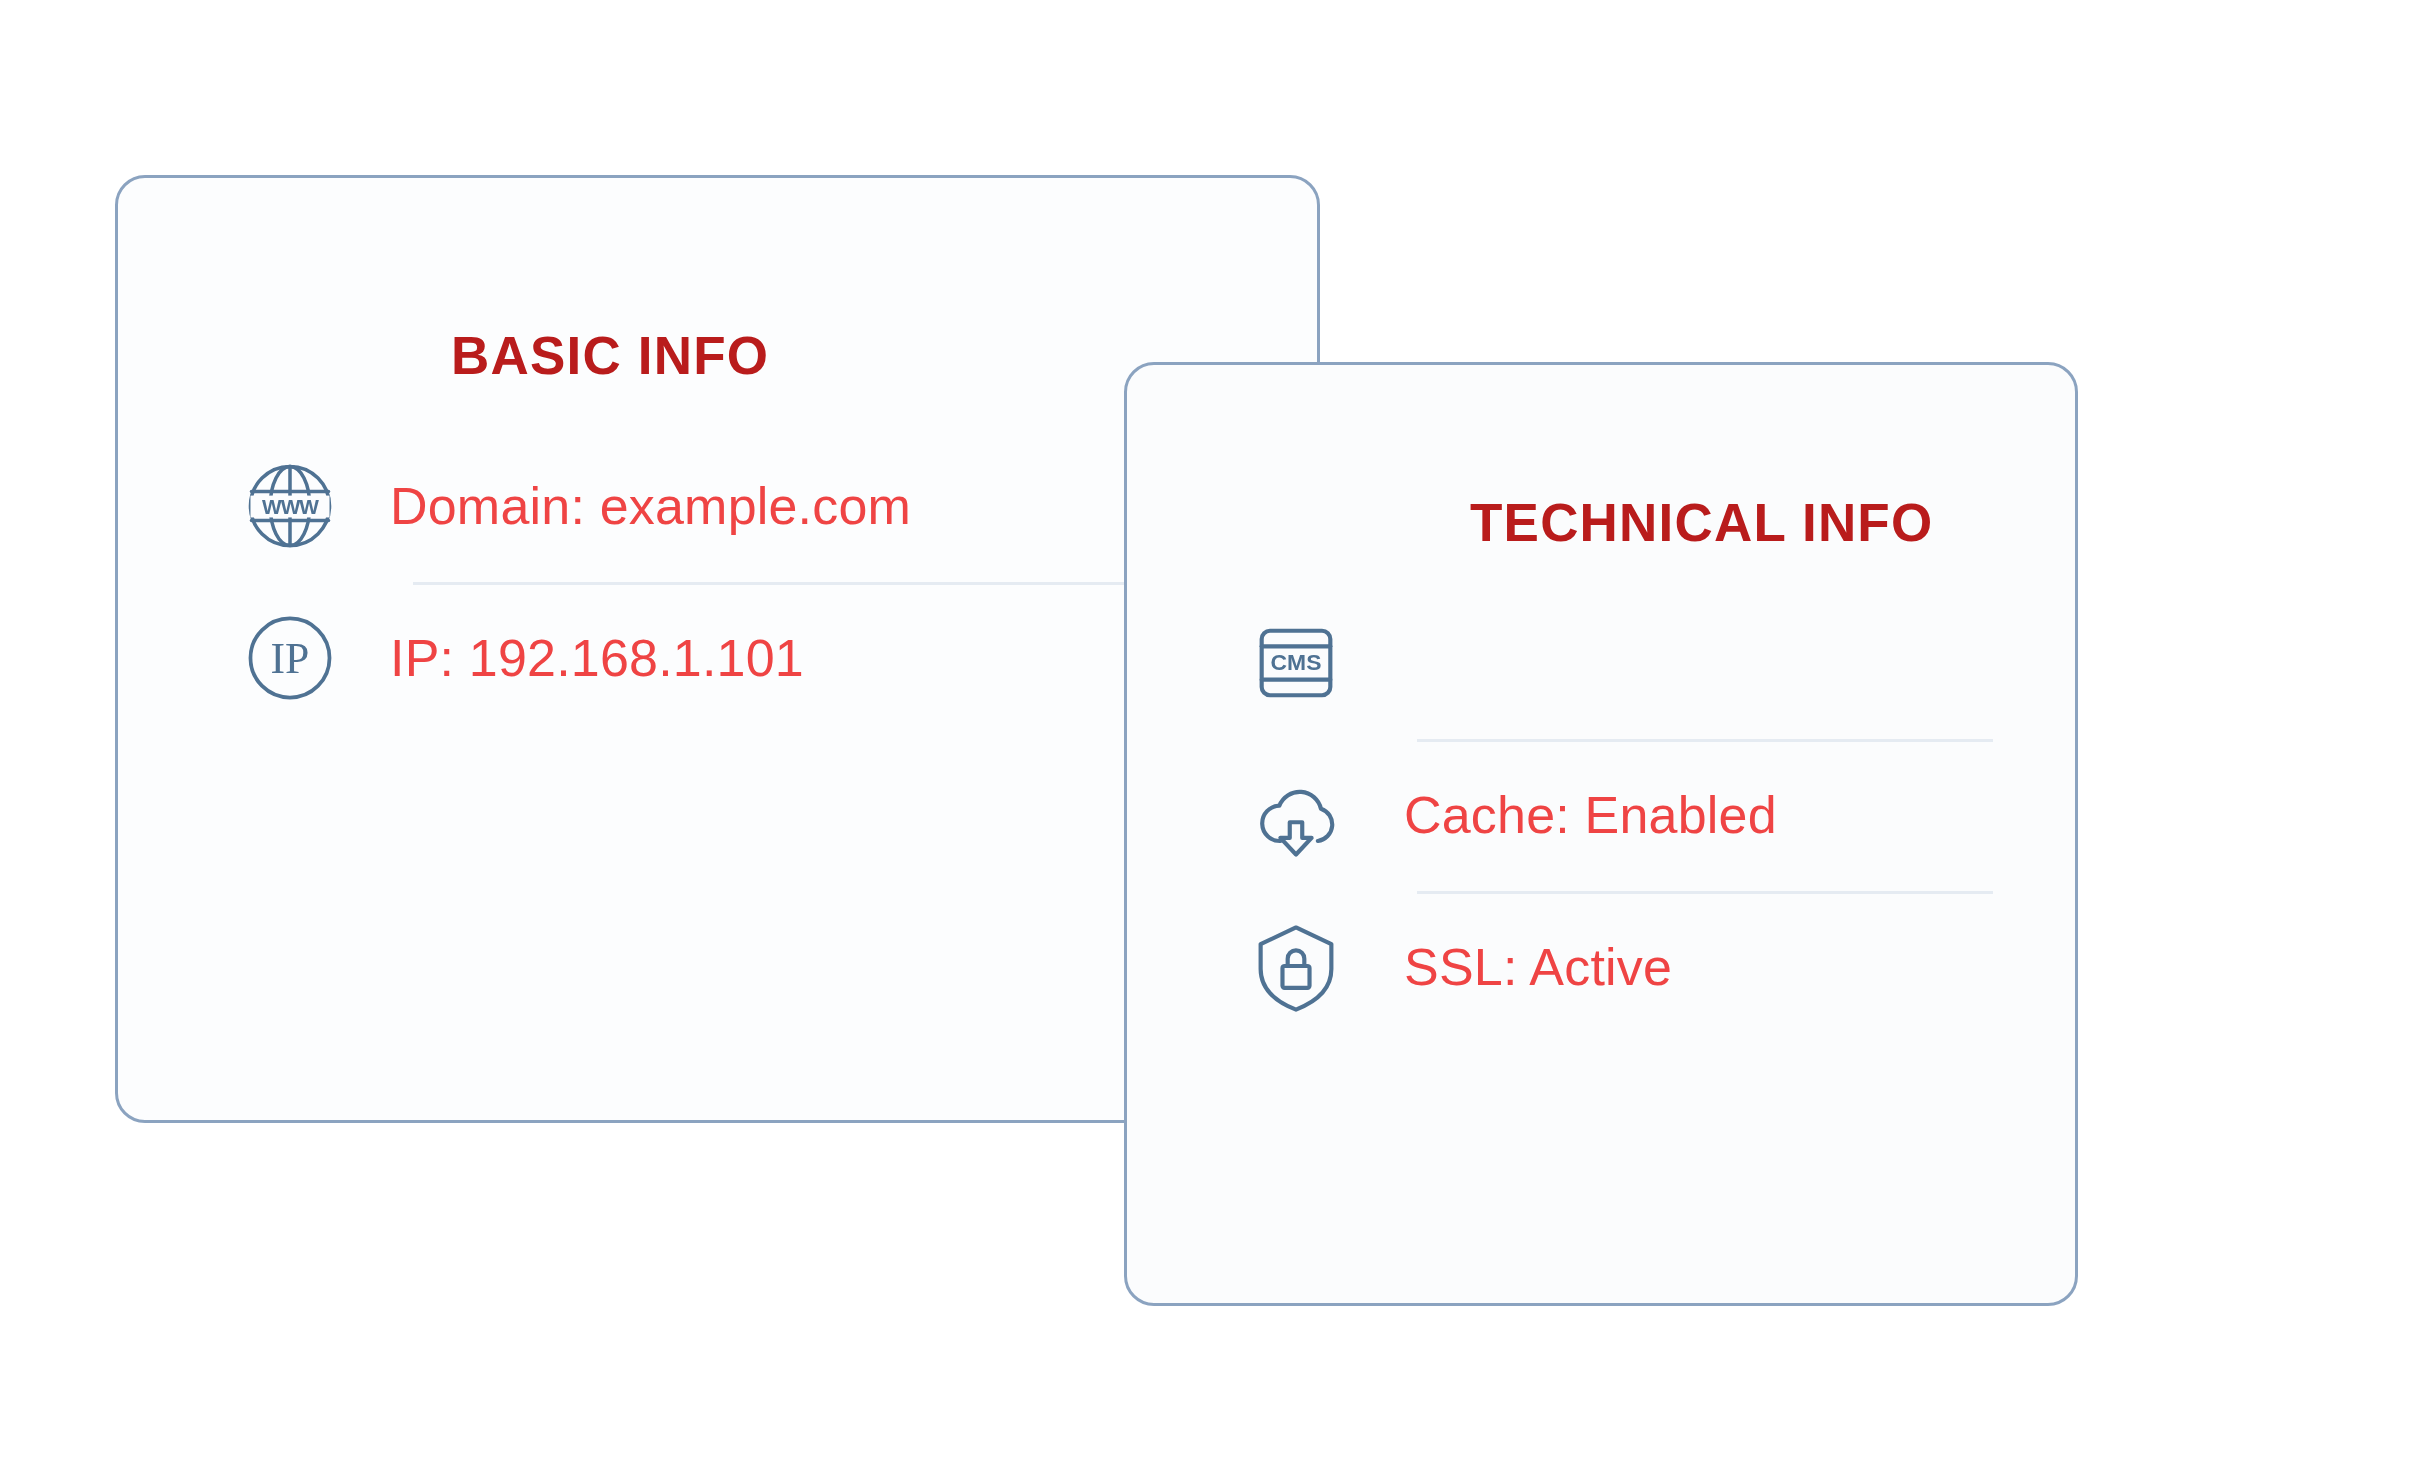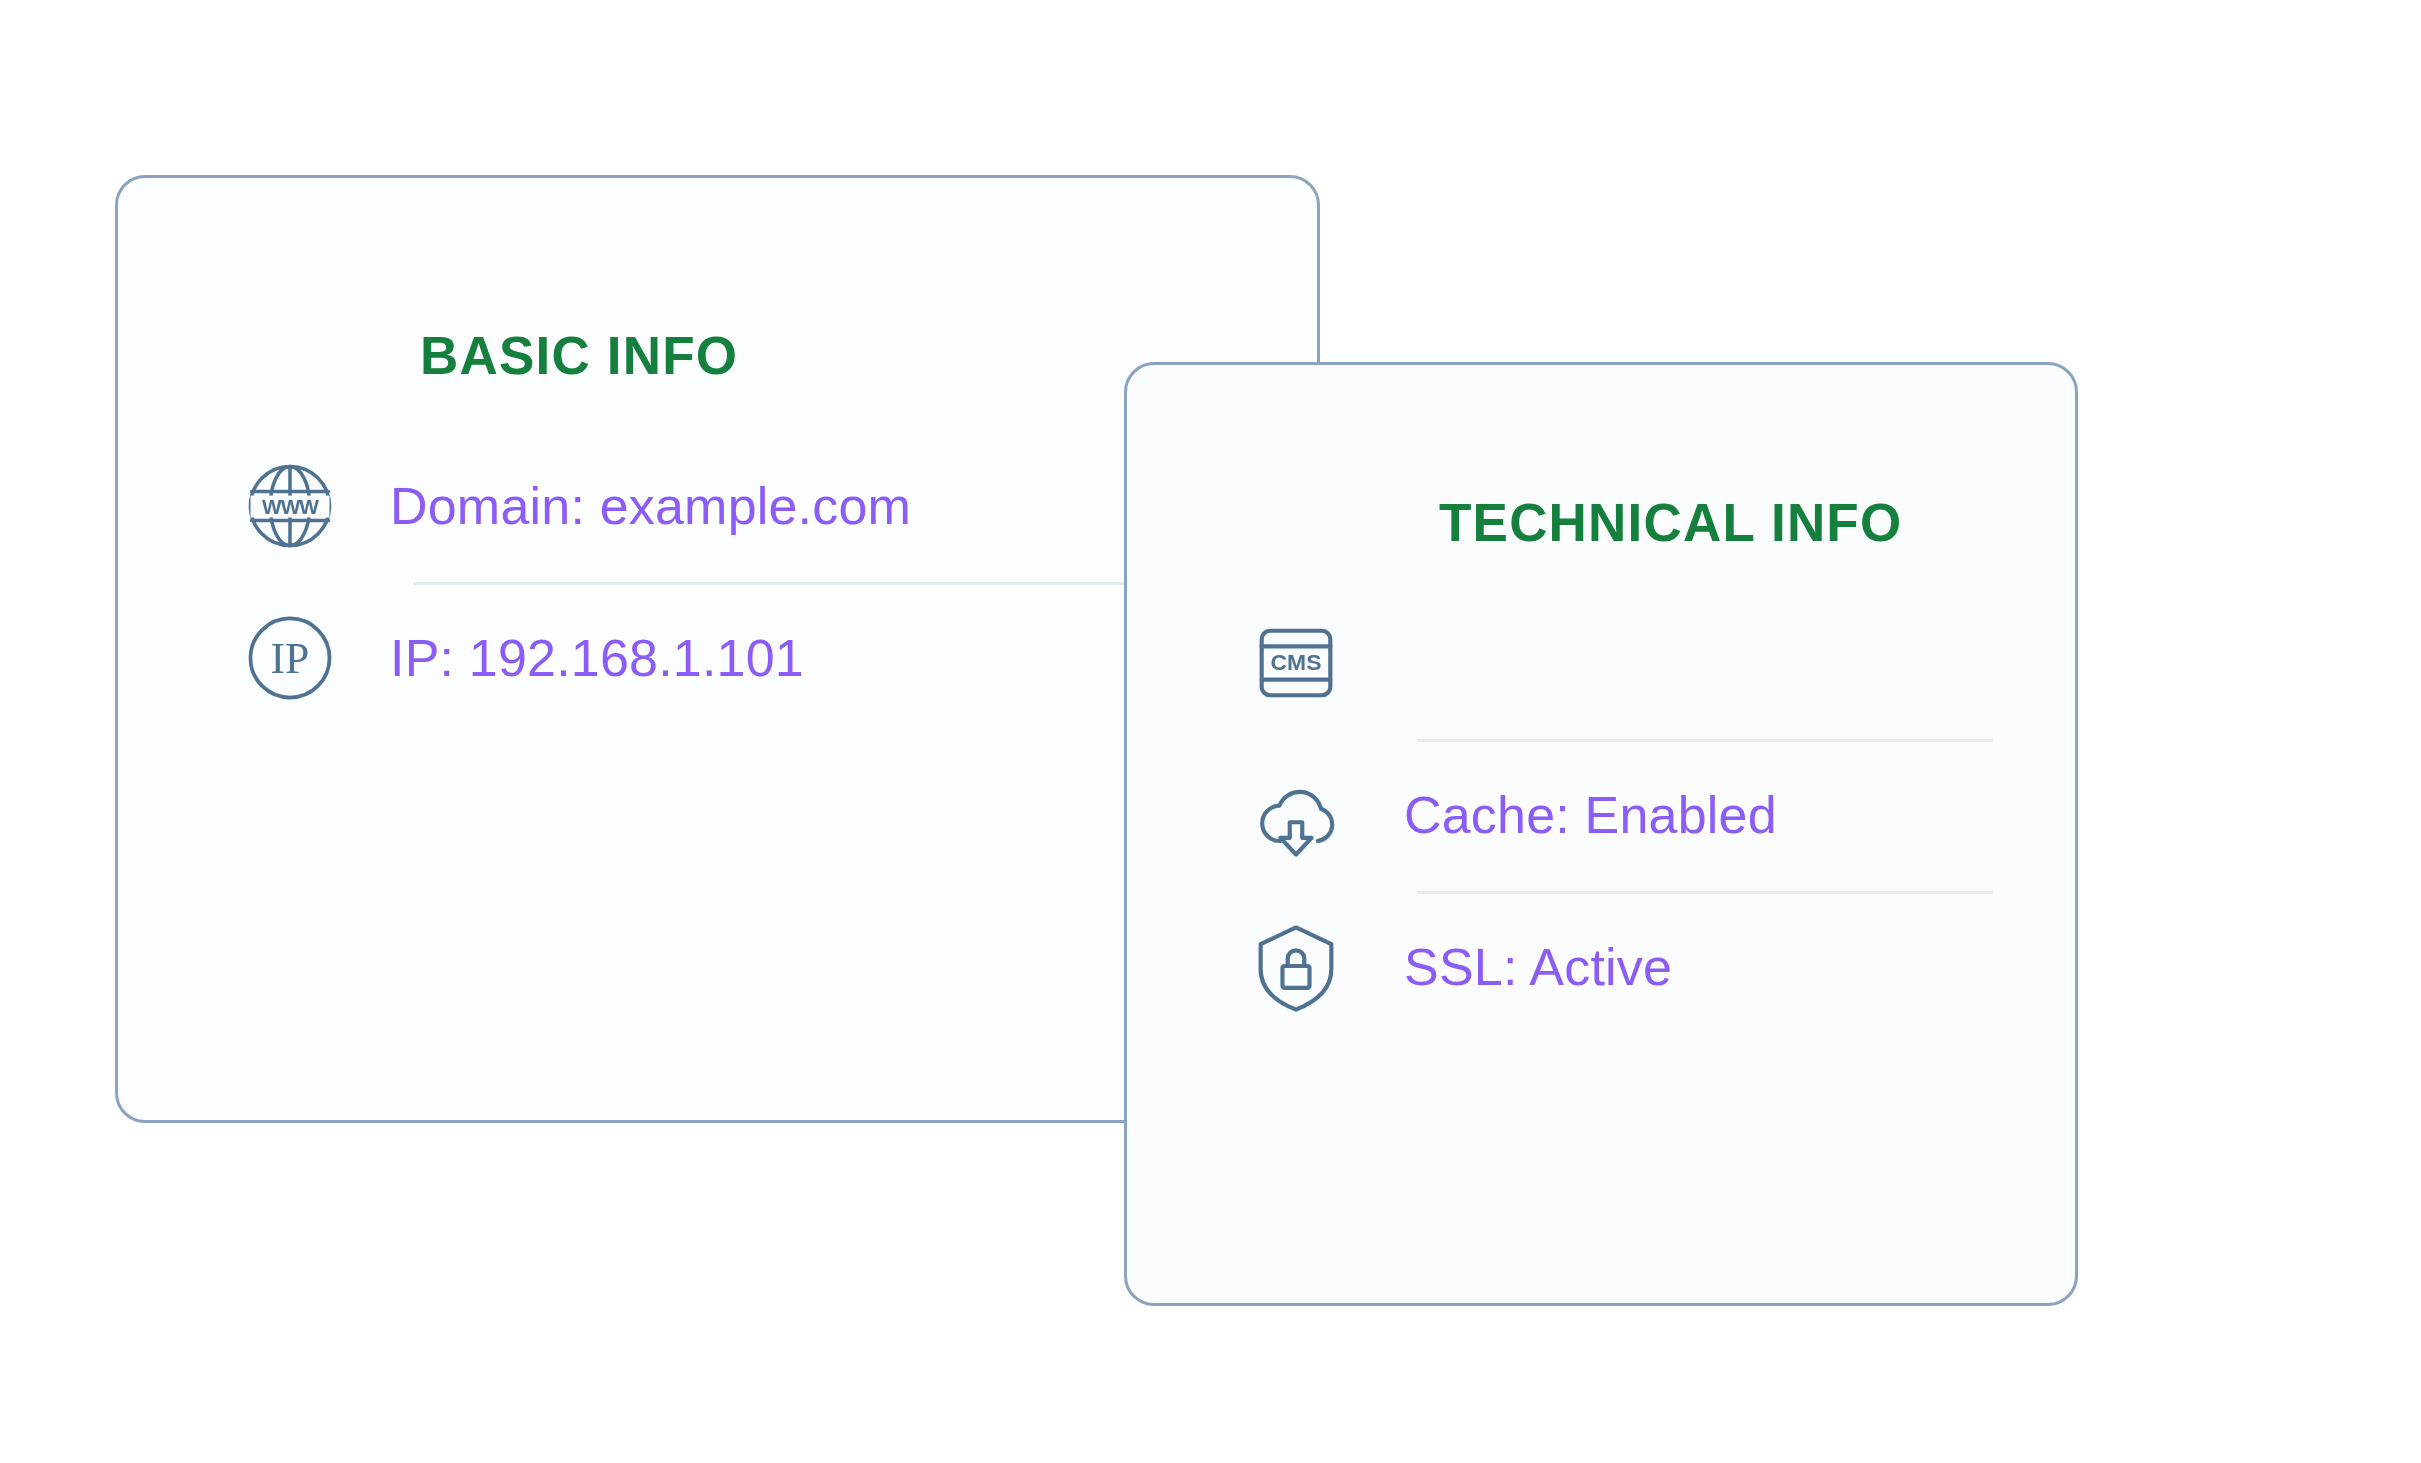--- a/index.html
+++ b/index.html
@@ -46,22 +46,23 @@
     height: 944px;
     z-index: 2;
     background: #fbfcfd;
   }
 
   .card-title {
     position: absolute;
     font-size: 53px;
     font-weight: bold;
     letter-spacing: 1.2px;
-    color: #15803d;
+    color: #b91c1c;
     white-space: nowrap;
+    margin-left: 31px;
   }
 
   #card-basic .card-title {
     left: 302px;
     top: 103px;
   }
 
   #card-technical .card-title {
     left: 312px;
     top: 83px;
@@ -115,21 +116,21 @@
 
   .row-icon svg {
     display: block;
     width: 100%;
     height: 100%;
   }
 
   .row-label {
     margin-left: 48px;
     font-size: 52px;
-    color: #8b5cf6;
+    color: #ef4444;
     white-space: nowrap;
     letter-spacing: 0.2px;
   }
 
   #card-technical .row-label { margin-left: 56px; }
 </style>
 </head>
 <body>
 
 <div id="stage">

